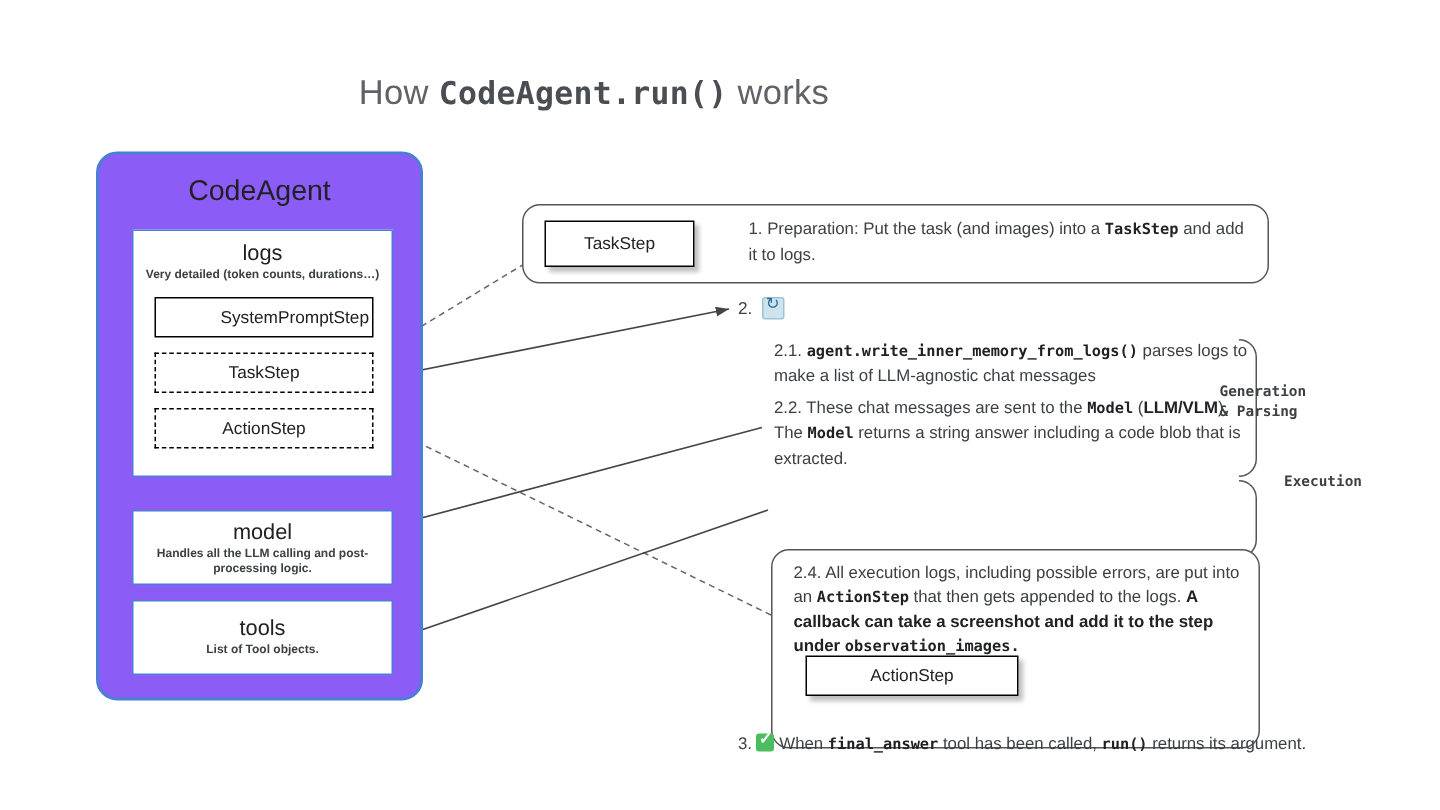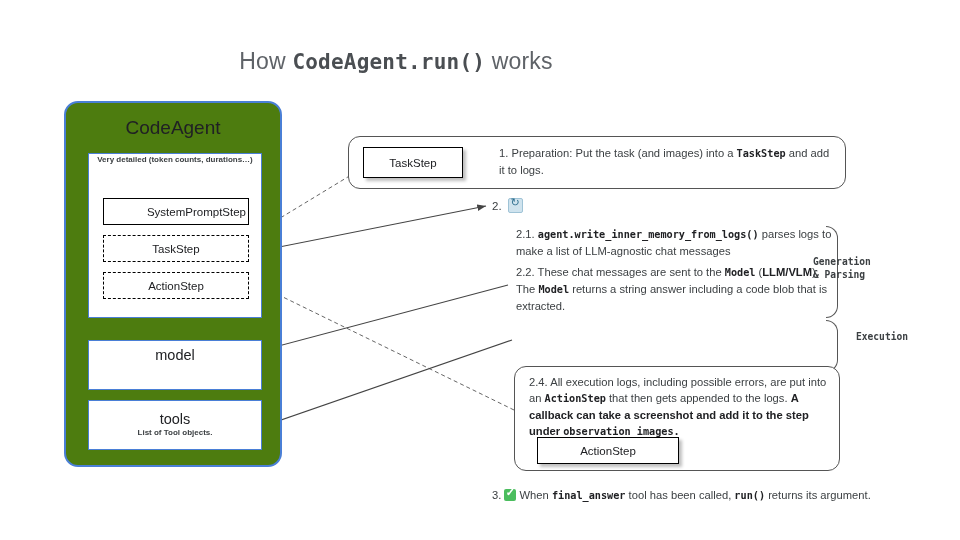--- a/index.html
+++ b/index.html
@@ -30,21 +30,21 @@
     font-size: 21px;
     color: #4a4e52;
   }
 
   
   #agent-panel {
     position: absolute; left: 64px; top: 101px;
     width: 218px; height: 366px;
     border: 2px solid #4a7fd6;
     border-radius: 14px;
-    background: #4d7c0f;
+    background: #8b5cf6;
     box-sizing: border-box;
   }
   #agent-title {
     position: absolute; left: 0; top: 14px; width: 100%;
     text-align: center; font-size: 19px; color: #202124;
   }
   .blue-box {
     position: absolute;
     border: 1.5px solid #4a7fd6;
     background: #fff;
@@ -143,24 +143,24 @@
   #brace-gen { left: 826px; top: 226px; height: 92px; }
   #brace-exe { left: 826px; top: 320px; height: 52px; }
 
   .side-label {
     position: absolute;
     font-family: "DejaVu Sans Mono", monospace;
     font-size: 9.6px; font-weight: bold;
     color: #3c4043; line-height: 1.35;
   }
   #label-gen { left: 813px; top: 256px; }
-  #label-exe { left: 856px; top: 331px; }
-
-  
-  #step24-card { left: 514px; top: 366px; width: 326px; height: 105px; }
+  #label-exe { left: 856px; top: 316px; }
+
+  
+  #step24-card { left: 514px; top: 366px; width: 326px; height: 133px; }
   #sub24 {
     position: absolute; left: 14px; top: 7px; width: 300px;
     font-size: 11.2px; line-height: 1.45; color: #3c4043;
   }
   #actionstep-right {
     position: absolute; left: 22px; top: 70px; width: 140px; height: 25px;
     border: 1.6px solid #000; background: #fff;
     display: flex; align-items: center; justify-content: center;
     font-size: 11.5px; color: #202124;
     box-shadow: 3px 3px 3px rgba(0,0,0,.25);
@@ -206,28 +206,30 @@
 
     <line x1="508" y1="285" x2="252" y2="353" stroke="#444" stroke-width="1.1" marker-end="url(#ar)"></line>
 
     <line x1="512" y1="340" x2="252" y2="430" stroke="#444" stroke-width="1.1" marker-end="url(#ar)"></line>
   </svg>
 
   <div id="agent-panel">
     <div id="agent-title">CodeAgent</div>
 
     <div class="blue-box" id="logs-box">
+      <div class="bx-title">logs</div>
       <div class="bx-sub">Very detailed (token counts, durations…)</div>
       <div class="step-box" id="sysprompt-step">SystemPromptStep</div>
       <div class="step-box" id="taskstep-left">TaskStep</div>
       <div class="step-box" id="actionstep-left">ActionStep</div>
     </div>
 
     <div class="blue-box" id="model-box">
       <div class="bx-title">model</div>
+      <div class="bx-sub">Handles all the LLM calling and post-processing logic.</div>
     </div>
 
     <div class="blue-box" id="tools-box">
       <div class="bx-title">tools</div>
       <div class="bx-sub">List of Tool objects.</div>
     </div>
   </div>
 
   <div class="round-card" id="step1-card">
     <div id="taskstep-right">TaskStep</div>

